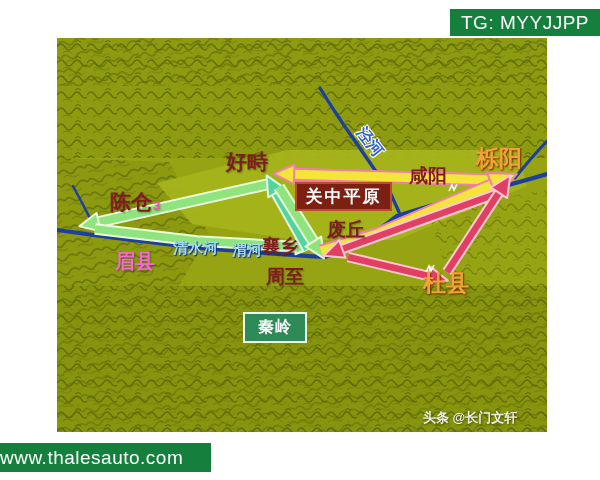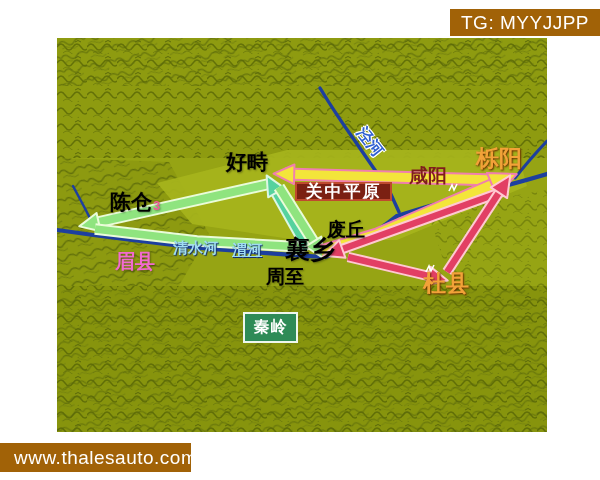--- a/index.html
+++ b/index.html
@@ -1,63 +1,63 @@
 <!DOCTYPE html>
 <html><head>
 <meta charset="utf-8">
 <style>
   html,body{margin:0;padding:0;}
   body{
     width:600px;height:480px;position:relative;background:#ffffff;
     font-family:"Liberation Sans", sans-serif;overflow:hidden;
   }
   .banner{
-    position:absolute;background:#a16207;color:#ffffff;
+    position:absolute;background:#15803d;color:#ffffff;
     display:flex;align-items:center;font-size:19px;letter-spacing:.5px;
   }
   .banner-top-right{left:450px;top:9px;width:150px;height:27px;justify-content:center;}
-  .banner-bottom-left{left:0px;top:443px;width:191px;height:29px;padding-left:14px;box-sizing:border-box;}
+  .banner-bottom-left{left:0px;top:443px;width:211px;height:29px;padding-left:0;box-sizing:border-box;}
   .map{
     position:absolute;left:57px;top:38px;width:490px;height:394px;
     background:#96a414;overflow:hidden;
   }
   .map svg{position:absolute;left:0;top:0;}
   .map-label{
     position:absolute;font-weight:bold;white-space:nowrap;line-height:1;
     text-shadow:1px 1px 2px rgba(0,0,0,.35);
   }
-  .lbl-magenta{color:#000000;font-size:21px;}
+  .lbl-magenta{color:#7f1d1d;font-size:21px;}
   .lbl-chencang{left:9px;top:153px;margin-left:44px;}
   .lbl-haozhi{left:169px;top:113px;}
   .lbl-feiqiu{left:270px;top:182px;font-size:19px;}
-  .lbl-xiangxiang{left:205px;top:199px;font-size:25px;padding-left:23px;}
+  .lbl-xiangxiang{left:205px;top:199px;font-size:18px;}
   .lbl-zhouzhi{left:209px;top:229px;font-size:19px;text-align:right;}
   .lbl-meixian{left:58px;top:213px;color:#f36ad0;font-size:20px;}
   .lbl-orange{color:#f2a238;font-size:23px;text-shadow:1px 1px 2px #6b2a00;}
   .lbl-liyang{left:419px;top:109px;}
   .lbl-duxian{left:366px;top:234px;}
   .lbl-xianyang{left:352px;top:128px;color:#7f1d1d;font-size:19px;text-shadow:none;}
   .lbl-river{color:#9fdcf2;font-size:15px;text-shadow:1px 1px 1px #14306e;}
   .lbl-qingshui{left:116px;top:202px;}
-  .lbl-weihe{left:175px;top:204px;text-decoration:underline;}
+  .lbl-weihe{left:175px;top:204px;}
   .lbl-jinghe{
     left:297px;top:96px;color:#2e5fd0;font-size:16px;transform:rotate(52deg);
     text-shadow:-1px -1px 0 #fff,1px -1px 0 #fff,-1px 1px 0 #fff,1px 1px 0 #fff;
   }
   .lbl-route-num{left:96px;top:161px;color:#ee5a9a;font-size:13px;}
   .boxed-label{
     position:absolute;display:flex;align-items:center;justify-content:center;
     color:#ffffff;font-weight:bold;box-sizing:border-box;
   }
   .box-guanzhong{
-    left:238px;top:144px;width:97px;height:19px;
+    left:238px;top:144px;width:97px;height:29px;
     background:#7b2012;border:2px solid #bf4a2e;font-size:17px;letter-spacing:2px;
   }
   .box-qinling{
-    left:186px;top:274px;width:55px;height:31px;
+    left:186px;top:274px;width:64px;height:31px;
     background:#2e8b57;border:2px solid #eef7ee;font-size:16px;letter-spacing:1px;
   }
   .credit{
     position:absolute;left:366px;top:371px;color:rgba(255,255,255,.88);
     font-size:13px;font-weight:bold;text-shadow:1px 1px 2px rgba(60,70,10,.8);white-space:nowrap;
   }
 </style>
 </head>
 <body>
 
@@ -164,13 +164,14 @@
   <div class="map-label lbl-magenta lbl-meixian">眉县</div>
   <div class="map-label lbl-orange lbl-duxian">杜县</div>
   <div class="map-label lbl-river lbl-qingshui">清水河</div>
   <div class="map-label lbl-river lbl-weihe">渭河</div>
   <div class="map-label lbl-jinghe">泾河</div>
   <div class="map-label lbl-route-num">3</div>
 
   <div class="boxed-label box-guanzhong">关中平原</div>
   <div class="boxed-label box-qinling">秦岭</div>
 
+  <div class="credit">头条 @长门文轩</div>
 </div>
 
 </body></html>

